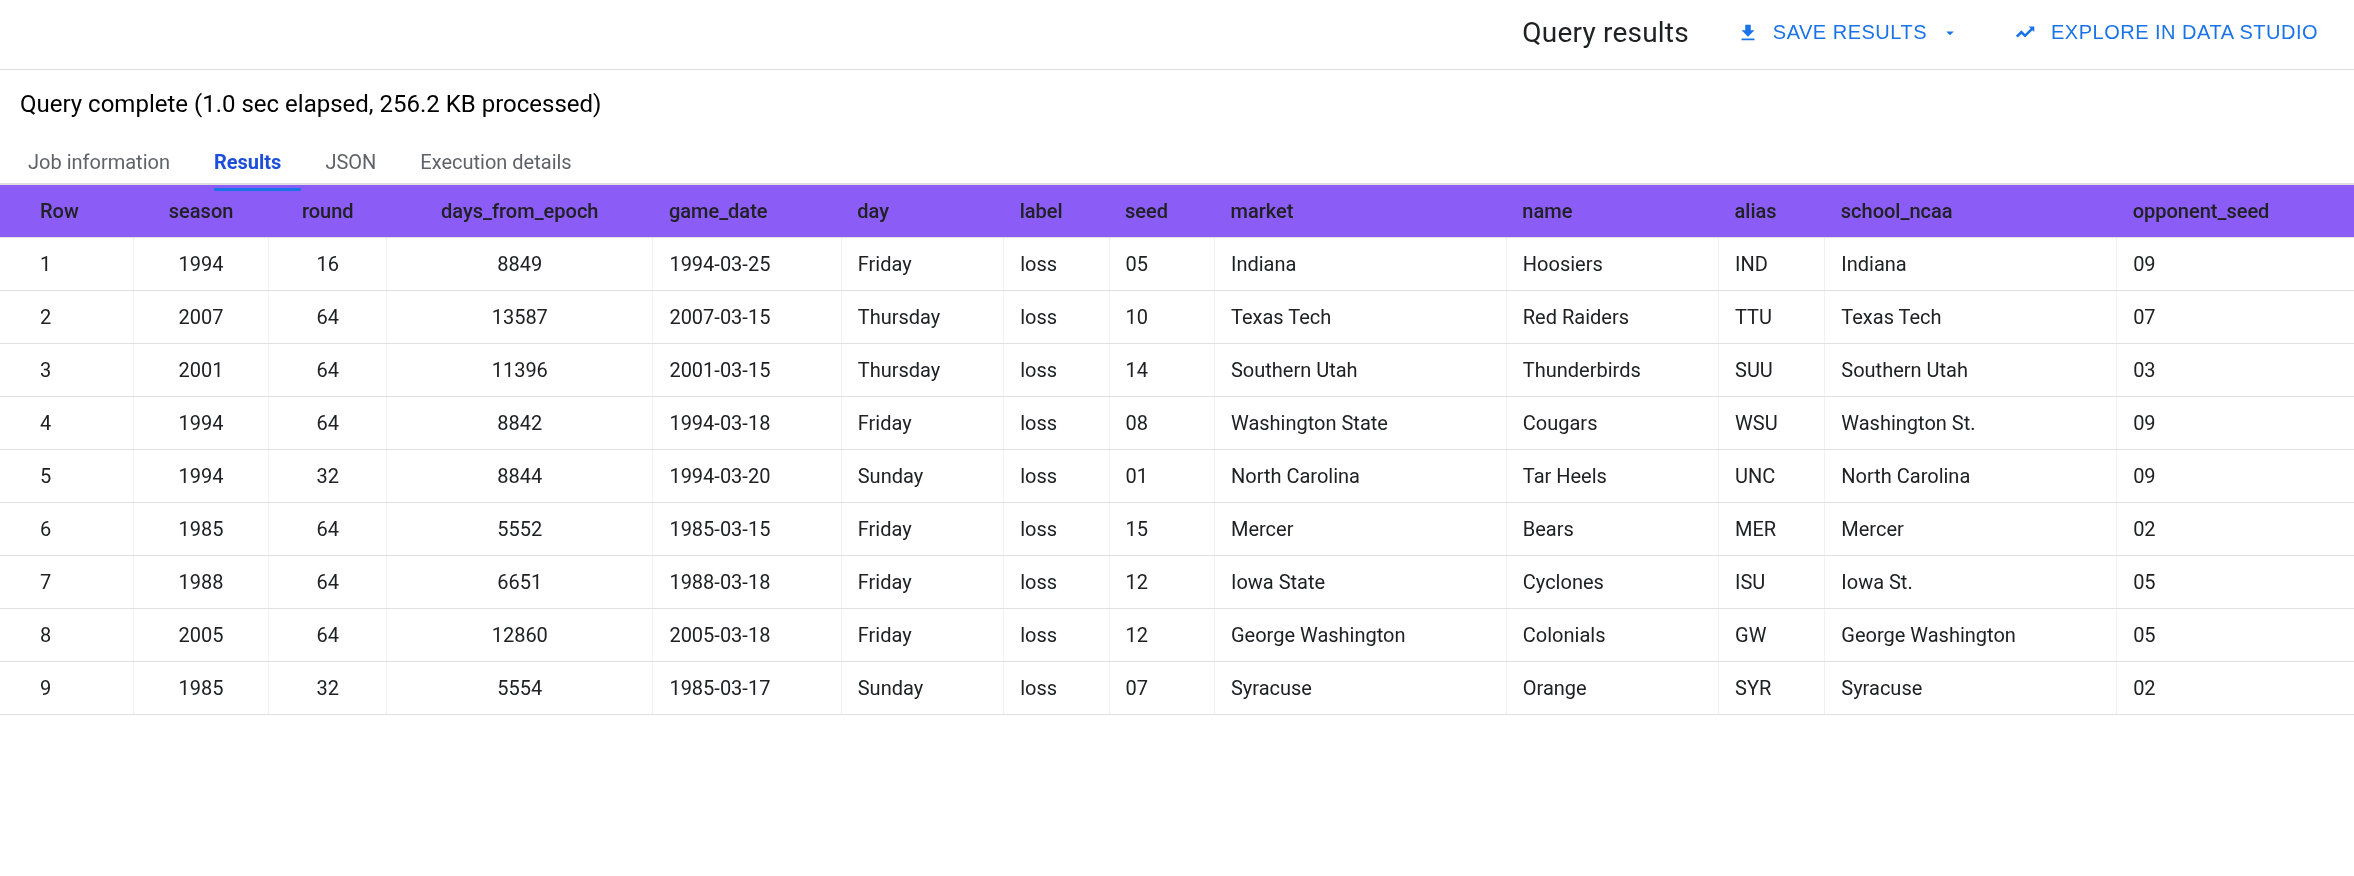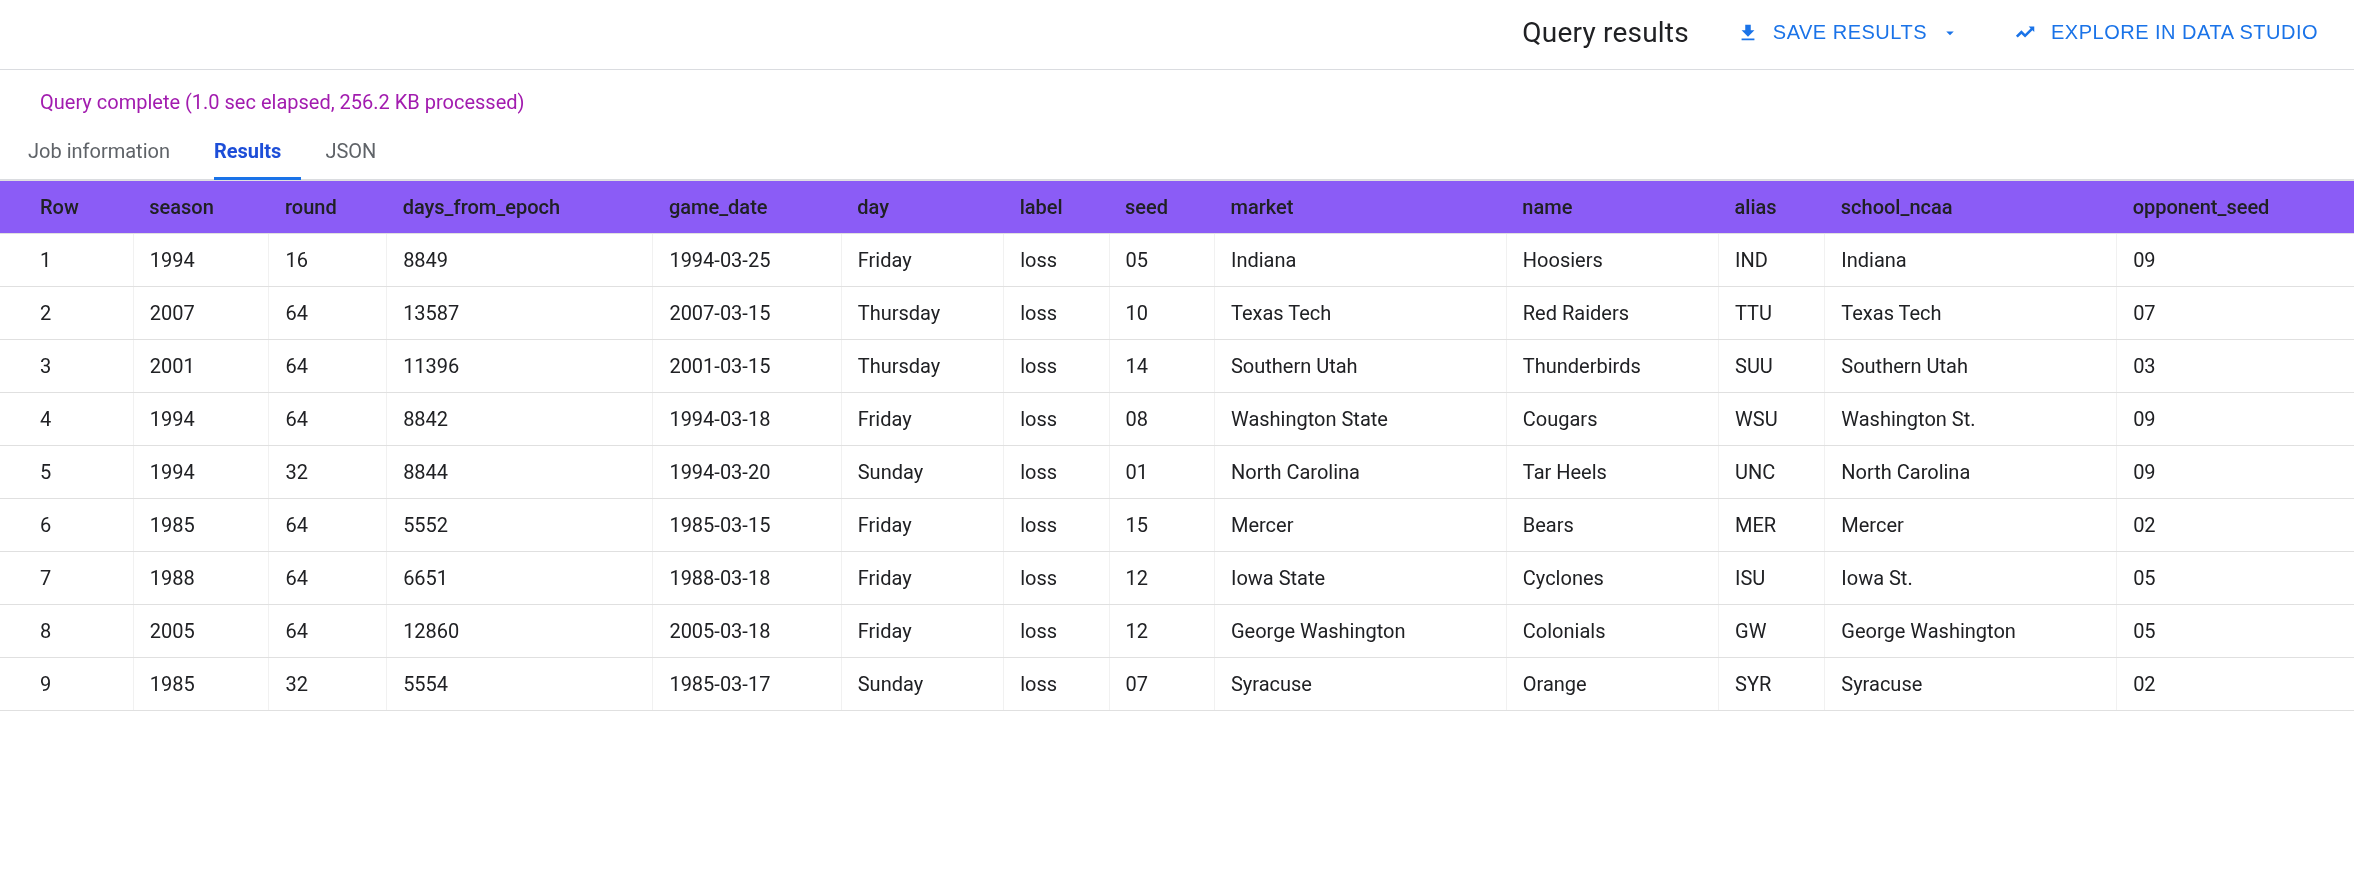--- a/index.html
+++ b/index.html
@@ -47,39 +47,39 @@
     .chevron-down {
       width: 18px !important;
       height: 18px !important;
     }
     .divider {
       border: none;
       border-top: 1px solid #dadce0;
       margin: 0;
     }
     .status-line {
-      padding: 20px 28px 12px 40px;
-      font-size: 20px;
-      color: #a21caf;
+      padding: 20px 28px 12px 20px;
+      font-size: 24px;
+      color: #000000;
     }
     .tabs {
       display: flex;
       gap: 0;
       padding: 0 28px;
       border-bottom: 1px solid #dadce0;
     }
     .tab {
       padding: 12px 20px 14px 0;
       margin-right: 24px;
       font-size: 20px;
       color: #5f6368;
       cursor: pointer;
       border-bottom: 3px solid transparent;
       position: relative;
-      top: 1px;
+      top: 8px;
     }
     .tab.active {
       color: #1d4ed8;
       border-bottom-color: #1a73e8;
       font-weight: 700;
     }
     .table-wrap {
       overflow-x: auto;
     }
     table {
@@ -104,21 +104,21 @@
       padding-left: 40px;
     }
     td {
       color: #202124;
       border-right: 1px solid #f1f1f1;
     }
     td:last-child {
       border-right: none;
     }
     .num {
-      text-align: left;
+      text-align: center;
     }
   </style>
 </head>
 <body>
 
 <div class="header-bar">
   <h1 class="page-title">Query results</h1>
 
   <button class="action-button">
     <svg viewBox="0 0 24 24">
@@ -139,20 +139,21 @@
 </div>
 
 <hr class="divider">
 
 <div class="status-line">Query complete (1.0 sec elapsed, 256.2 KB processed)</div>
 
 <div class="tabs" id="tabs">
     <div class="tab">Job information</div>
     <div class="tab active">Results</div>
     <div class="tab">JSON</div>
+    <div class="tab">Execution details</div>
   </div>
 
 <div class="table-wrap">
   <table>
     <thead>
         <tr id="thead-row">
           <th>Row</th>
           <th class="num">season</th>
           <th class="num">round</th>
           <th class="num">days_from_epoch</th>

